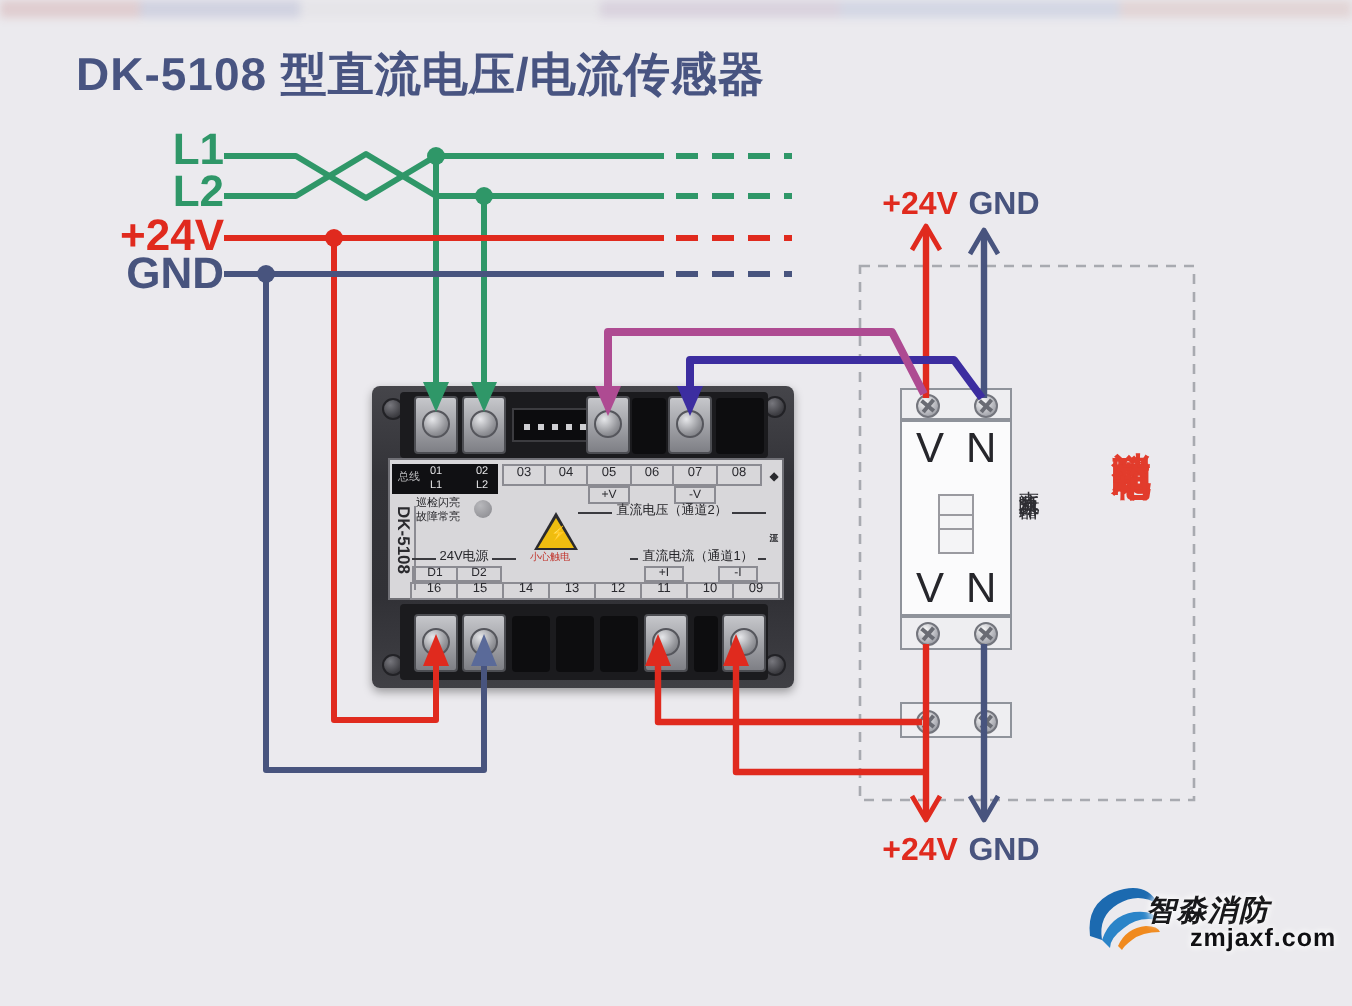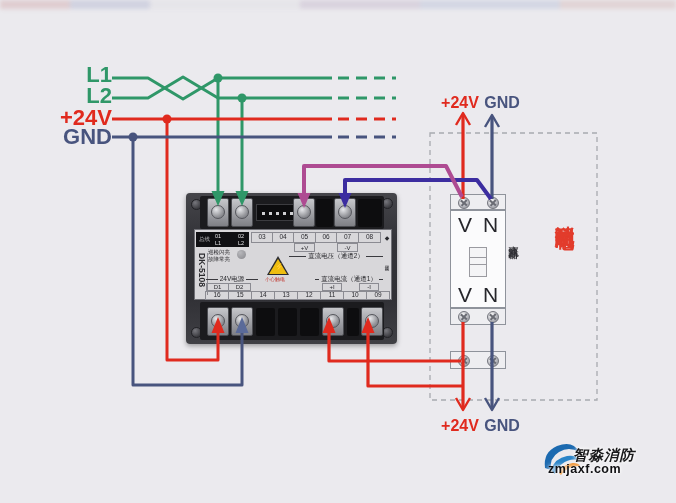--- a/index.html
+++ b/index.html
@@ -54,20 +54,21 @@
   .wm1{font-size:14.5px;font-weight:bold;color:#19191b;text-shadow:0 0 3px #fff,0 0 5px #fff;letter-spacing:1px;}
   .wm2{font-size:12.5px;font-weight:bold;color:#101013;text-shadow:0 0 3px #fff,0 0 5px #fff;letter-spacing:.5px;}
 </style>
 </head>
 <body>
 
 <div id="canvas" class="noselect">
 
   <div id="artifact" class="abs"></div>
 
+  <div class="abs title" style="left:38px;top:22px;">DK-5108 型直流电压/电流传感器</div>
 
   <div class="abs buslbl" style="left:28px;top:64px;color:#2f9768;">L1</div>
   <div class="abs buslbl" style="left:28px;top:85px;color:#2f9768;">L2</div>
   <div class="abs buslbl" style="left:28px;top:107px;color:#e02a1e;">+24V</div>
   <div class="abs buslbl" style="left:28px;top:126px;color:#48547e;">GND</div>
 
   <div class="abs plabel" style="left:436px;top:94px;color:#e02a1e;">+24V</div>
   <div class="abs plabel" style="left:478px;top:94px;color:#48547e;">GND</div>
 
   <div class="abs plabel" style="left:436px;top:417px;color:#e02a1e;">+24V</div>
@@ -239,15 +240,15 @@
     <polygon points="297.5,193 310.5,193 304,208" fill="#ae4b92"></polygon>
   </svg>
 
 
   <svg class="abs" style="left:541px;top:440px;" width="40" height="36" viewBox="0 0 40 36">
     <path d="M4 28 Q2 12 16 6 Q32 0 38 12 Q28 6 18 12 Q8 18 10 30 Z" fill="#1c6ab0"></path>
     <path d="M10 30 Q14 18 26 16 Q36 15 38 20 Q28 18 21 24 Q14 29 14 34 Z" fill="#2a84c8"></path>
     <path d="M18 33 Q22 24 32 23 Q38 23 39 26 Q30 26 25 30 Q21 33 20 35 Z" fill="#f08a1e"></path>
   </svg>
   <div class="abs wm1" style="left:573px;top:446px;font-style:italic;">智淼消防</div>
-  <div class="abs wm2" style="left:548px;top:462px;">zmjaxf.com</div>
+  <div class="abs wm2" style="left:595px;top:462px;">zmjaxf.com</div>
 
 </div>
 
 </body></html>

